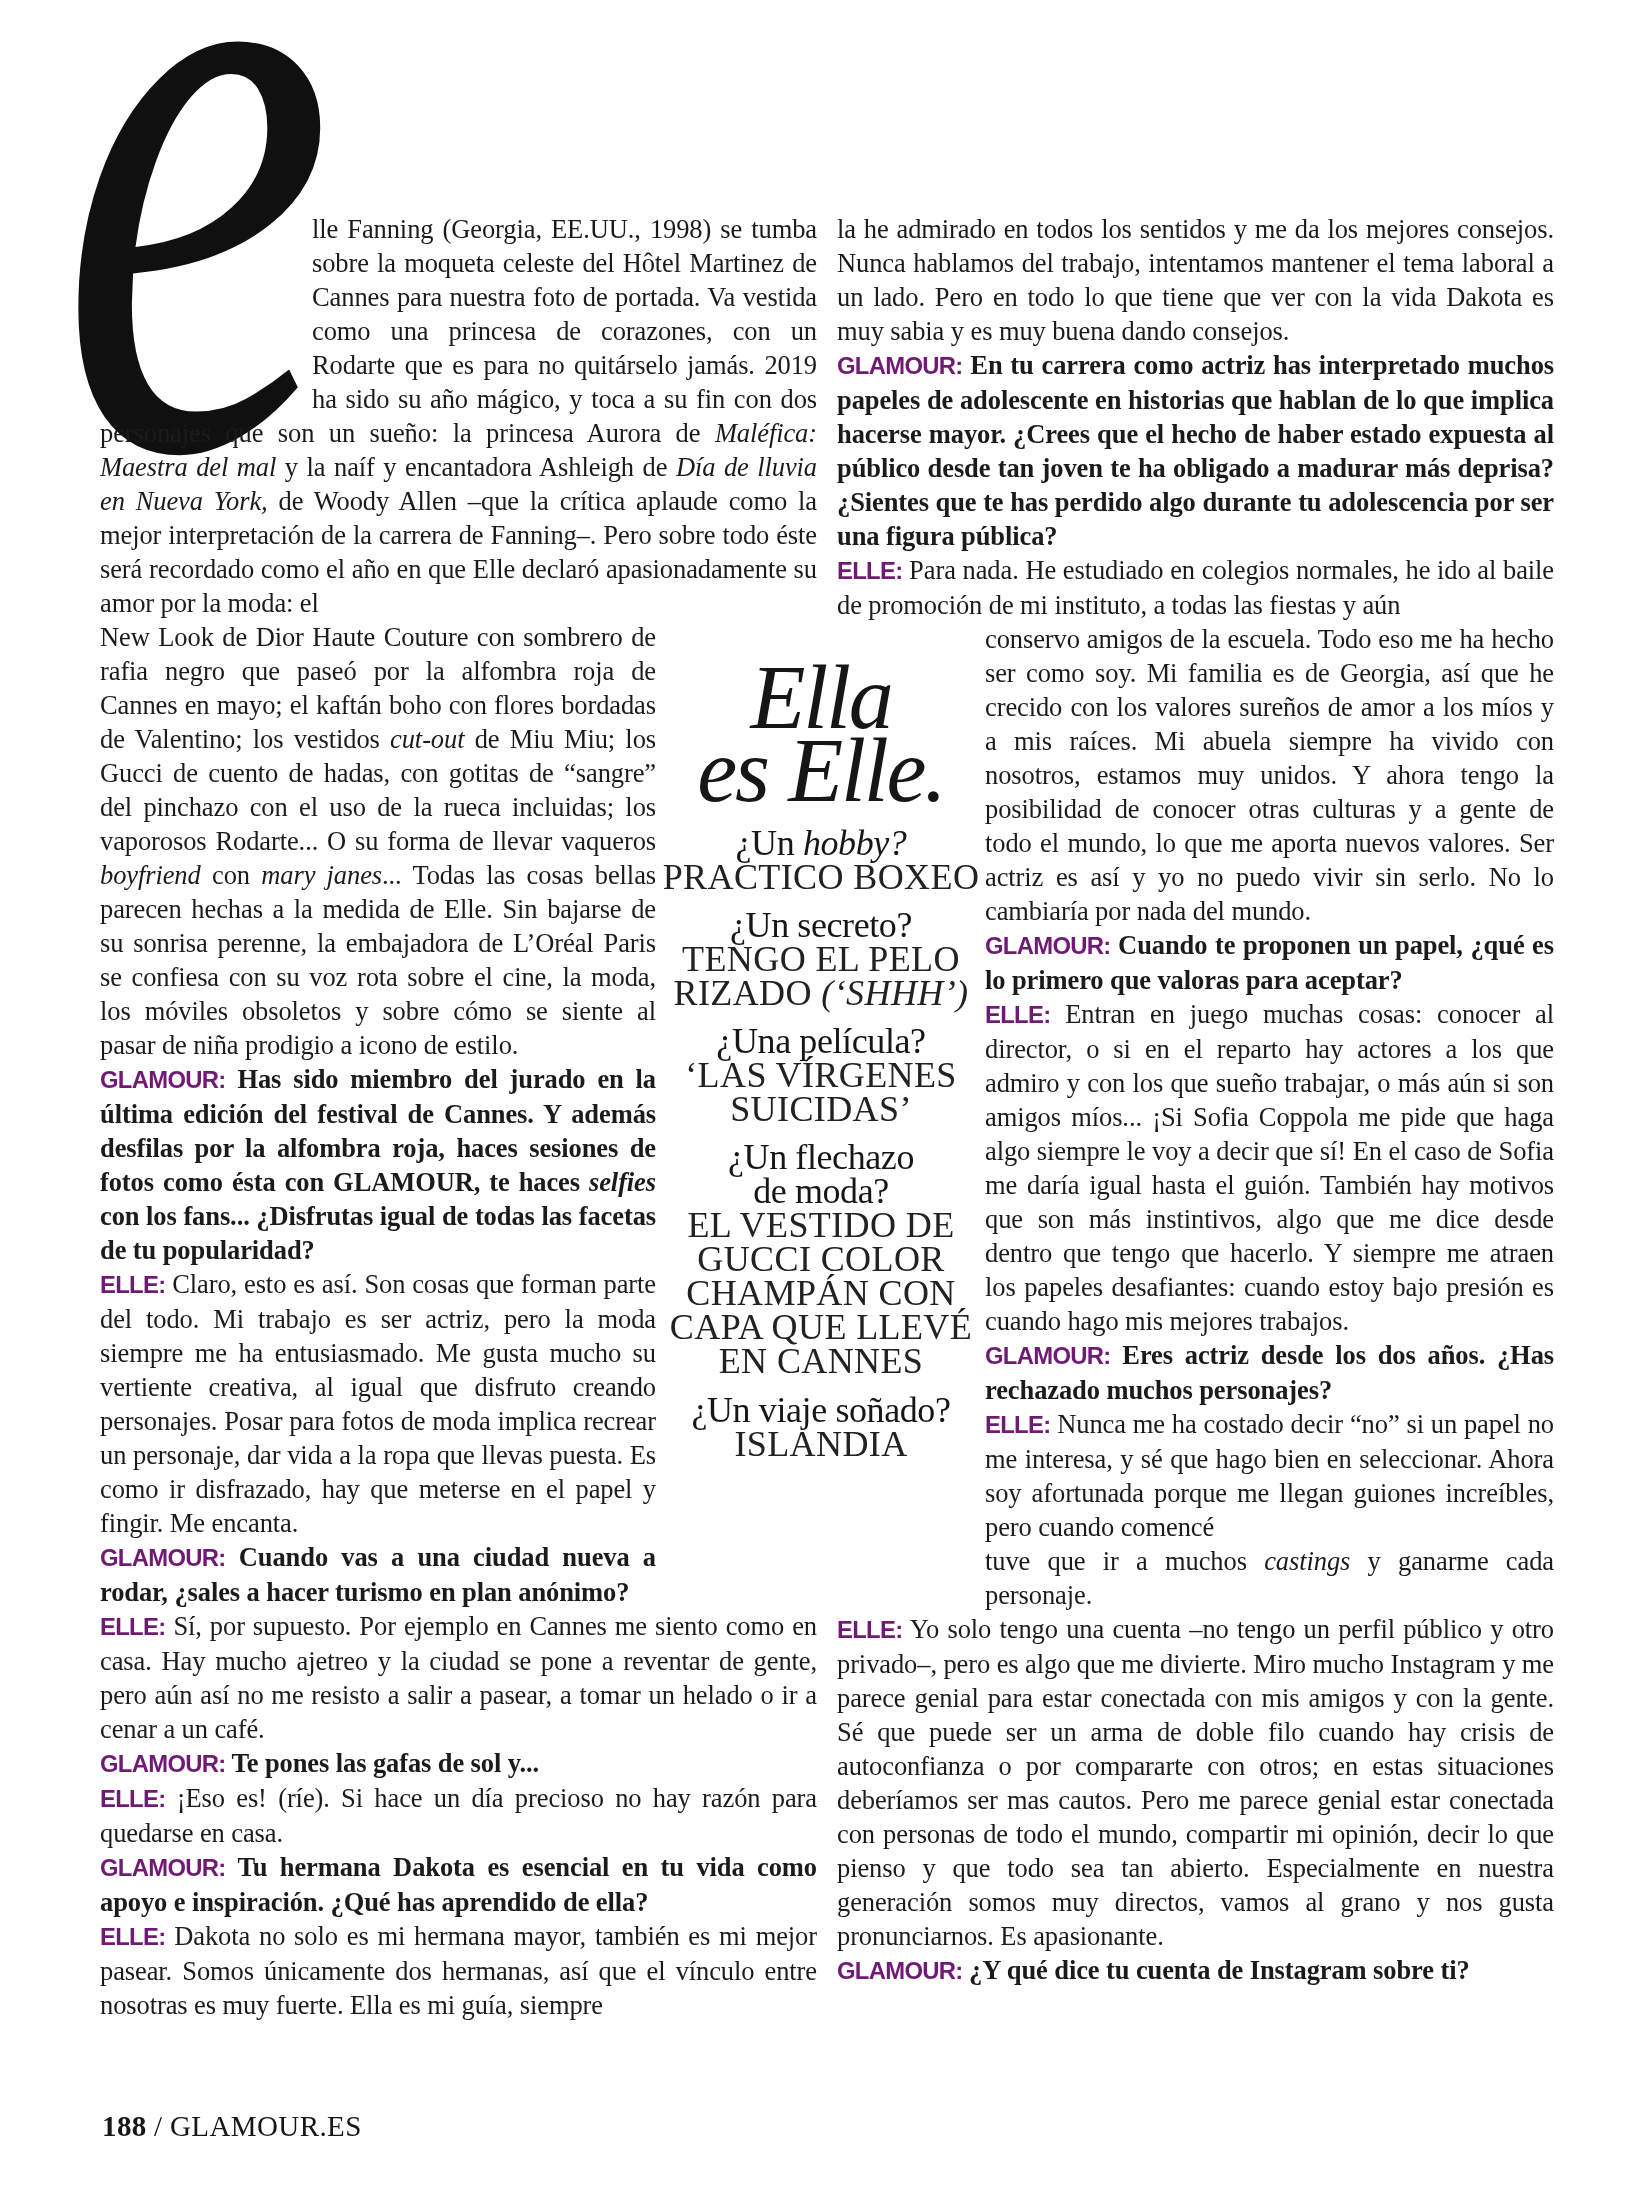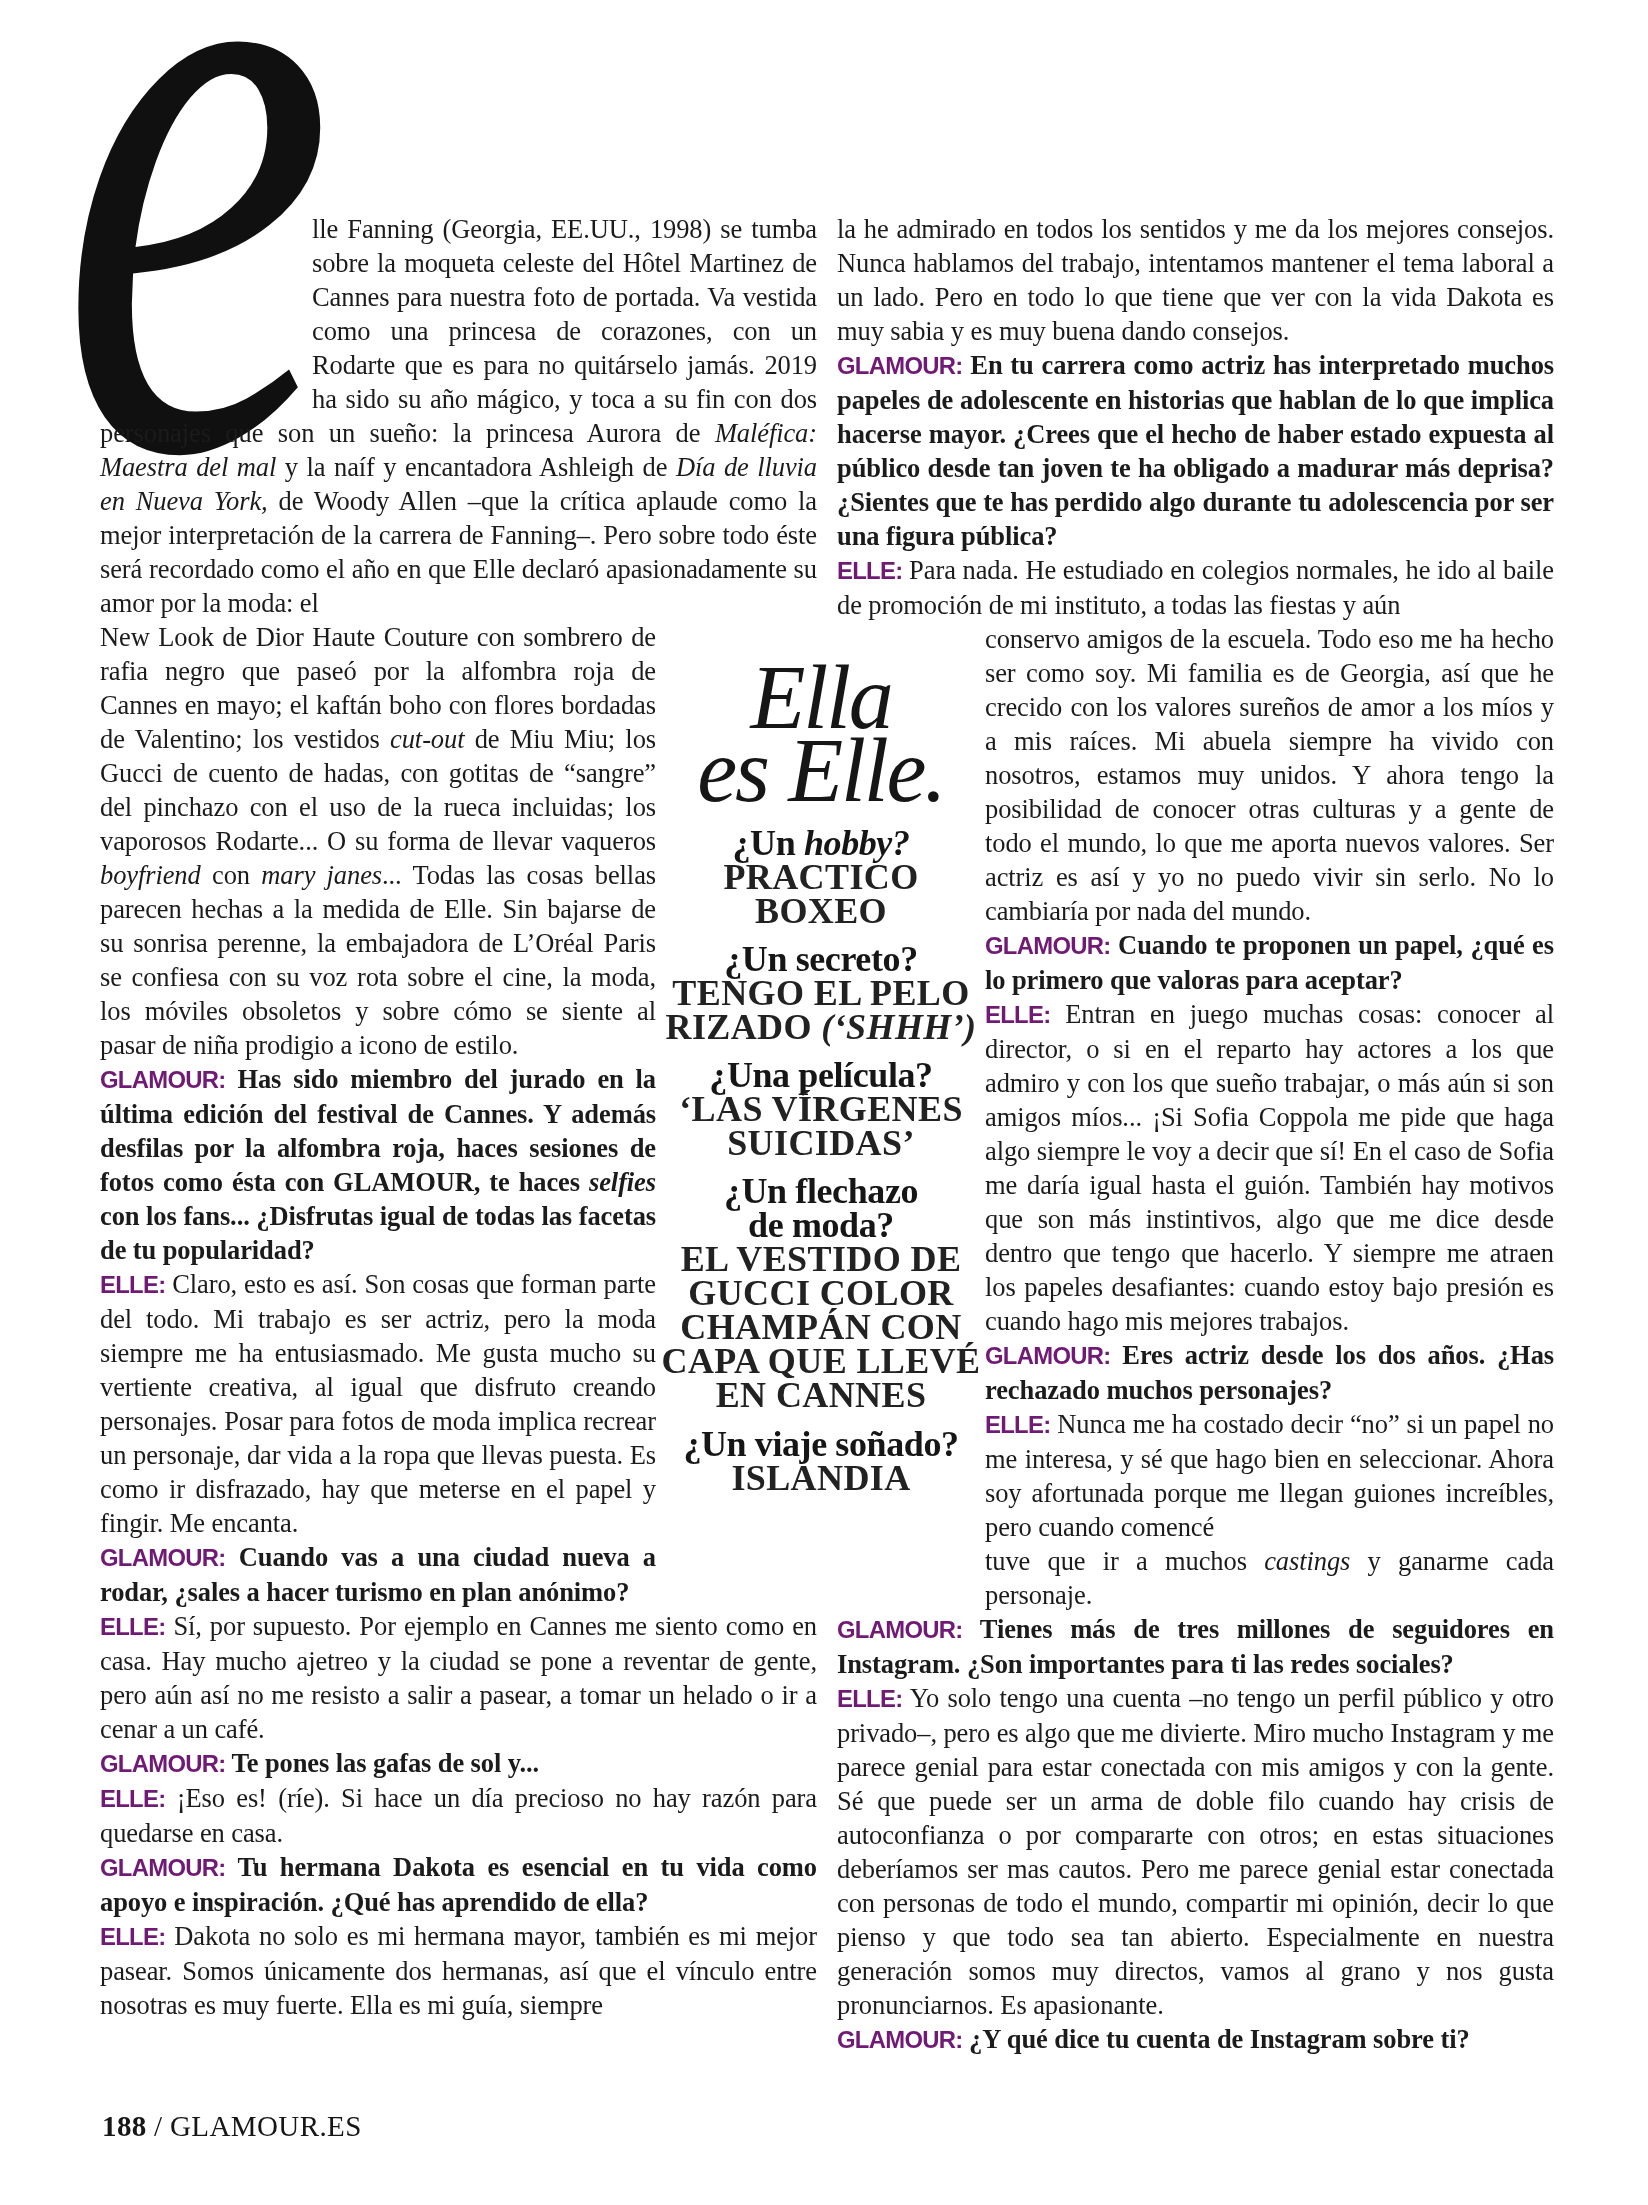--- a/index.html
+++ b/index.html
@@ -21,21 +21,21 @@
   .body-p{margin:0;}
   .dc-spacer{float:left;width:212px;height:173px;}
   .pq-spacer-l{float:right;width:161px;height:963px;}
   .pq-spacer-r{float:left;width:148px;height:965px;}
   .seg-i{font-style:italic;}
   .seg-b{font-weight:700;}
   .seg-label{font-family:"Liberation Sans",sans-serif;font-size:0.9em;letter-spacing:-0.7px;color:#701a75;font-weight:700;}
   
   .pullquote{position:absolute;left:654px;top:661px;width:334px;text-align:center;color:#161616;}
   .pq-title{margin:0 0 18.6px 0;font-size:90px;line-height:73px;font-weight:400;letter-spacing:-2.2px;font-style:italic;}
-  .pq-item{margin:0 0 14.3px 0;font-weight:bold;}
+  .pq-item{margin:0 0 14.3px 0;}
   .pq-q{font-size:36px;line-height:34px;letter-spacing:-0.4px;}
   .pq-a{font-size:36px;line-height:34px;letter-spacing:0.4px;color:#222222;}
   
   .footer{position:absolute;left:102px;top:2110px;font-size:29px;letter-spacing:0.4px;color:#161616;}
   .footer .num{font-weight:700;}
   .footer .site{margin-left:7.2px;}
 </style>
 </head>
 <body>
 
@@ -66,21 +66,20 @@
     <p class="body-p"><span>la he admirado en todos los sentidos y me da los mejores consejos. Nunca hablamos del trabajo, intentamos mantener el tema laboral a un lado. Pero en todo lo que tiene que ver con la vida Dakota es muy sabia y es muy buena dando consejos.</span></p>
     <p class="body-p qa"><span class="seg-label">GLAMOUR:</span><span class="seg-b"> En tu carrera como actriz has interpretado muchos papeles de adolescente en historias que hablan de lo que implica hacerse mayor. ¿Crees que el hecho de haber estado expuesta al público desde tan joven te ha obligado a madurar más deprisa? ¿Sientes que te has perdido algo durante tu adolescencia por ser una figura pública?</span></p>
     <p class="body-p qa"><span class="seg-label">ELLE:</span><span> Para nada. He estudiado en colegios normales, he ido al baile de promoción de mi instituto, a todas las fiestas y aún</span></p>
     <div class="pq-spacer-r"></div>
     <p class="body-p"><span>conservo amigos de la escuela. Todo eso me ha hecho ser como soy. Mi familia es de Georgia, así que he crecido con los valores sureños de amor a los míos y a mis raíces. Mi abuela siempre ha vivido con nosotros, estamos muy unidos. Y ahora tengo la posibilidad de conocer otras culturas y a gente de todo el mundo, lo que me aporta nuevos valores. Ser actriz es así y yo no puedo vivir sin serlo. No lo cambiaría por nada del mundo.</span></p>
     <p class="body-p qa"><span class="seg-label">GLAMOUR:</span><span class="seg-b"> Cuando te proponen un papel, ¿qué es lo primero que valoras para aceptar?</span></p>
     <p class="body-p qa"><span class="seg-label">ELLE:</span><span> Entran en juego muchas cosas: conocer al director, o si en el reparto hay actores a los que admiro y con los que sueño trabajar, o más aún si son amigos míos... ¡Si Sofia Coppola me pide que haga algo siempre le voy a decir que sí! En el caso de Sofia me daría igual hasta el guión. También hay motivos que son más instintivos, algo que me dice desde dentro que tengo que hacerlo. Y siempre me atraen los papeles desafiantes: cuando estoy bajo presión es cuando hago mis mejores trabajos.</span></p>
     <p class="body-p qa"><span class="seg-label">GLAMOUR:</span><span class="seg-b"> Eres actriz desde los dos años. ¿Has rechazado muchos personajes?</span></p>
     <p class="body-p qa"><span class="seg-label">ELLE:</span><span> Nunca me ha costado decir “no” si un papel no me interesa, y sé que hago bien en seleccionar. Ahora soy afortunada porque me llegan guiones increíbles, pero cuando comencé</span></p>
     <p class="body-p"><span>tuve que ir a muchos </span><span class="seg-i">castings</span><span> y ganarme cada personaje.</span></p>
-    <p class="body-p qa"><span class="seg-label">GLAMOUR:</span><span class="seg-b"> Tienes más de tres millones de seguidores en Instagram. ¿Son importantes para ti las redes sociales?</span></p>
     <p class="body-p qa"><span class="seg-label">ELLE:</span><span> Yo solo tengo una cuenta –no tengo un perfil público y otro privado–, pero es algo que me divierte. Miro mucho Instagram y me parece genial para estar conectada con mis amigos y con la gente. Sé que puede ser un arma de doble filo cuando hay crisis de autoconfianza o por compararte con otros; en estas situaciones deberíamos ser mas cautos. Pero me parece genial estar conectada con personas de todo el mundo, compartir mi opinión, decir lo que pienso y que todo sea tan abierto. Especialmente en nuestra generación somos muy directos, vamos al grano y nos gusta pronunciarnos. Es apasionante.</span></p>
     <p class="body-p qa"><span class="seg-label">GLAMOUR:</span><span class="seg-b"> ¿Y qué dice tu cuenta de Instagram sobre ti?</span></p>
   </div>
 
   <div class="pullquote">
     <h2 class="pq-title"><span>Ella</span><br><span>es Elle.</span></h2>
     <div class="pq-items">
       <div class="pq-item">
         <div class="pq-q"><span>¿Un </span><span class="seg-i">hobby?</span></div>
         <div class="pq-a"><span>PRACTICO BOXEO</span></div>

